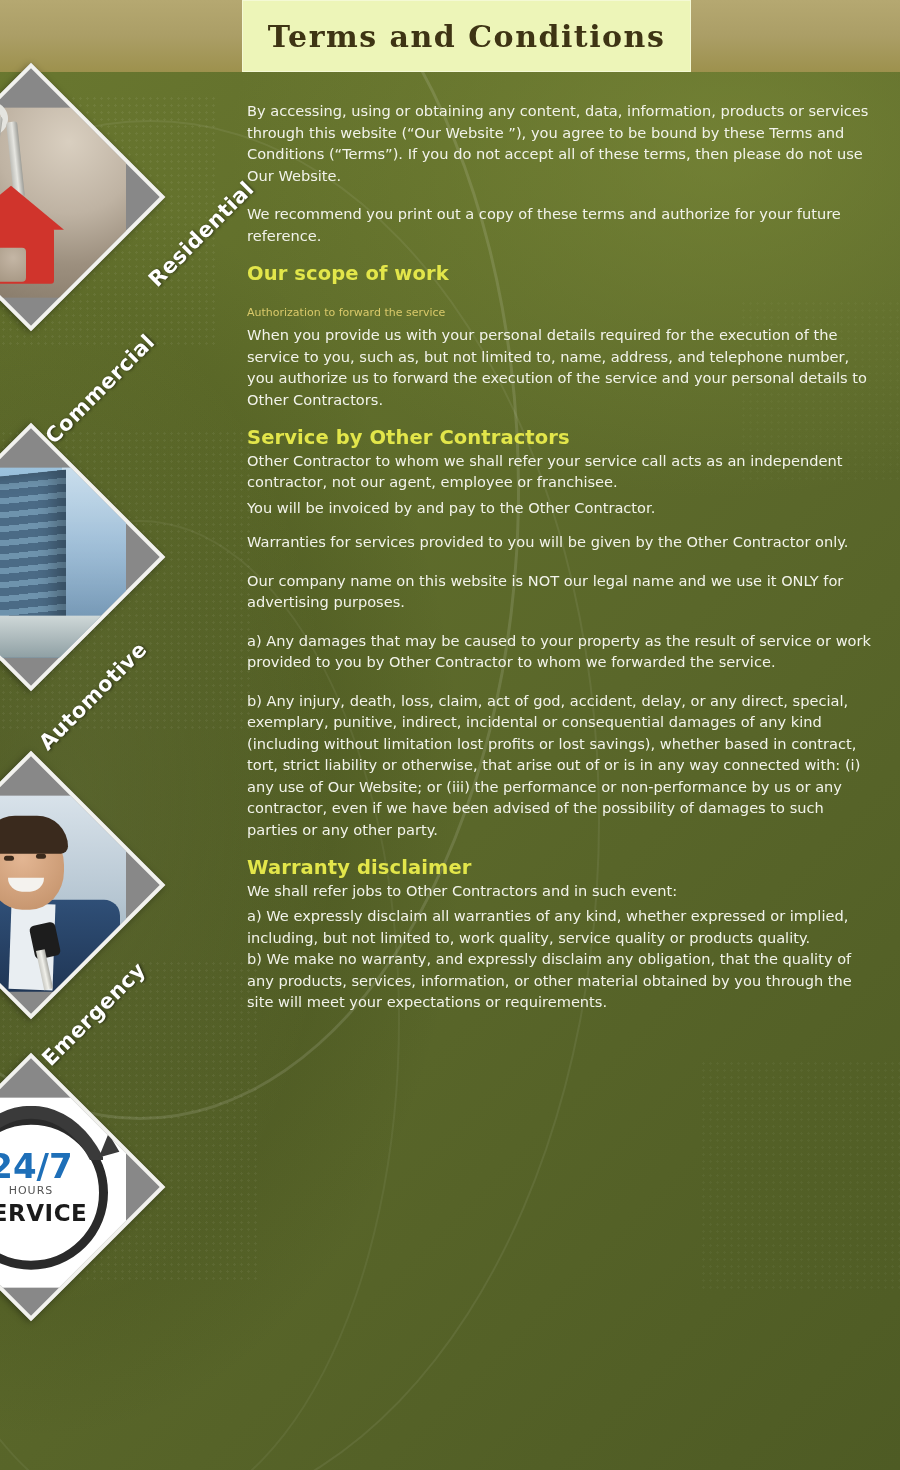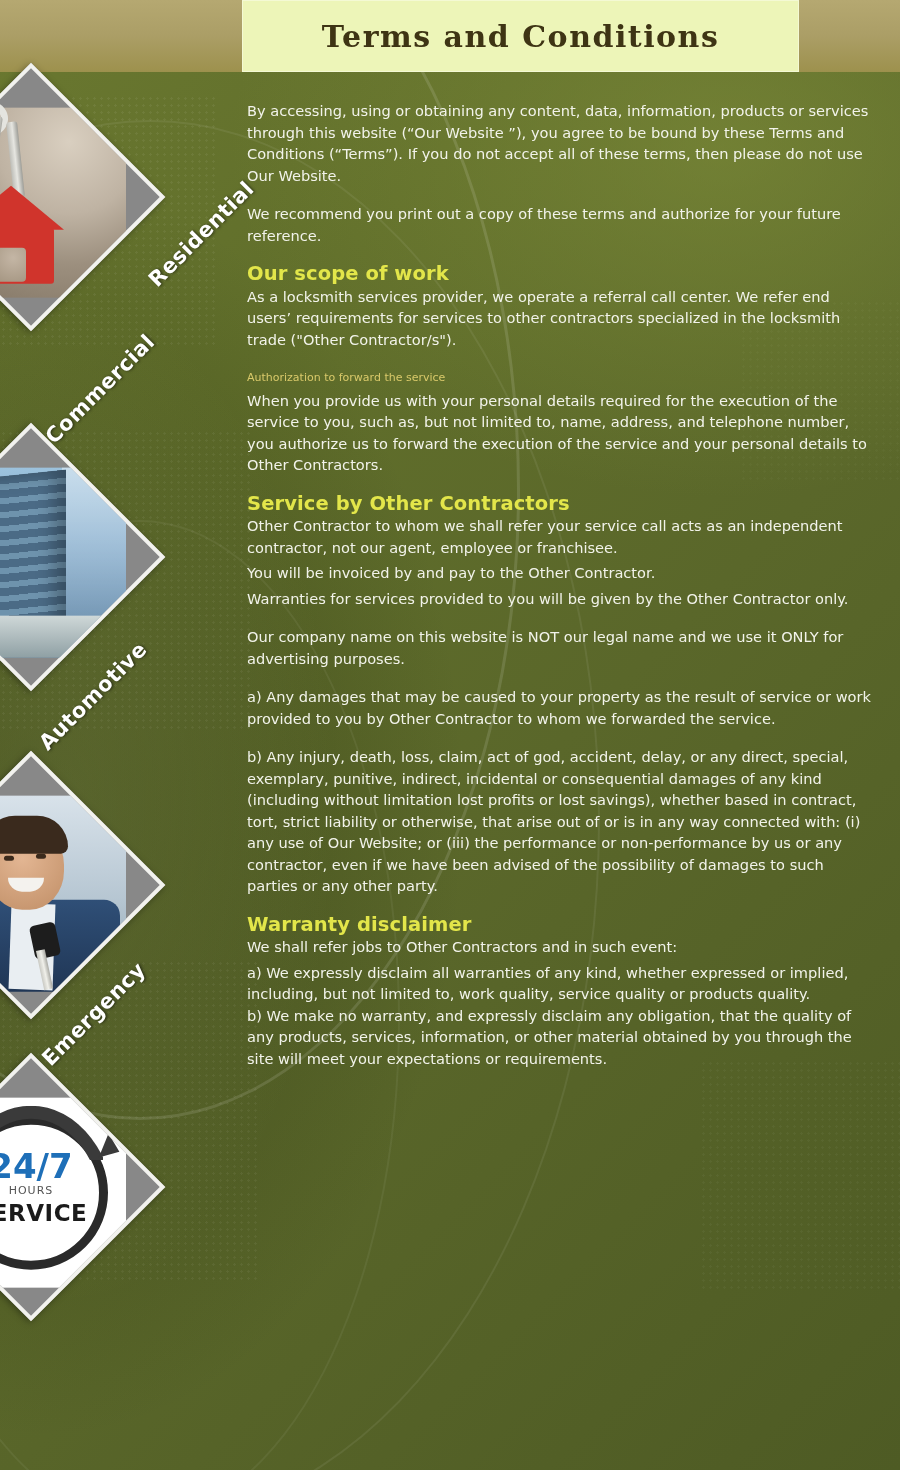--- a/index.html
+++ b/index.html
@@ -62,21 +62,21 @@
   
   #header-band {
     position: absolute;
     left: 0; top: 0;
     width: 900px; height: 72px;
     background: linear-gradient(180deg,#b5a871 0%, #ab9e66 50%, #9d914d 100%);
   }
   #title-box {
     position: absolute;
     left: 242px; top: 0;
-    width: 557px; height: 72px;
+    width: 449px; height: 72px;
     background: #edf5b8;
     display: flex;
     align-items: center;
     justify-content: center;
     box-shadow: inset 0 0 0 1px rgba(255,255,255,0.4);
   }
   #title-box h1 {
     margin: 0;
     font-family: "DejaVu Serif", serif;
     font-size: 30px;
@@ -353,32 +353,31 @@
     <div class="rail-label" style="left:26px; top:930px;">Emergency</div>
   </div>
 
   <div id="content">
 
     <p>By accessing, using or obtaining any content, data, information, products or services through this website (“Our Website ”), you agree to be bound by these Terms and Conditions (“Terms”). If you do not accept all of these terms, then please do not use Our Website.</p>
     <p>We recommend you print out a copy of these terms and authorize for your future reference.</p>
 
     <div class="sec">
       <h2>Our scope of work</h2>
-      <p>As a locksmith services provider, we operate a referral call center. We refer end users’ requirements for services to other contractors specialized in the locksmith trade ("Other Contractor/s").</p>
     </div>
 
     <div class="sec">
       <h3>Authorization to forward the service</h3>
       <p>When you provide us with your personal details required for the execution of the service to you, such as, but not limited to, name, address, and telephone number, you authorize us to forward the execution of the service and your personal details to Other Contractors.</p>
     </div>
 
     <div class="sec">
       <h2>Service by Other Contractors</h2>
       <p style="margin-bottom:4px">Other Contractor to whom we shall refer your service call acts as an independent contractor, not our agent, employee or franchisee.</p>
-      <p style="margin-bottom:4px">You will be invoiced by and pay to the Other Contractor.</p>
+      <p style="margin-bottom:13px">You will be invoiced by and pay to the Other Contractor.</p>
       <p>Warranties for services provided to you will be given by the Other Contractor only.</p>
       <p>Our company name on this website is NOT our legal name and we use it ONLY for advertising purposes.</p>
     </div>
 
     <div class="sec">
       <p>a) Any damages that may be caused to your property as the result of service or work provided to you by Other Contractor to whom we forwarded the service.</p>
       <p>b) Any injury, death, loss, claim, act of god, accident, delay, or any direct, special, exemplary, punitive, indirect, incidental or consequential damages of any kind (including without limitation lost profits or lost savings), whether based in contract, tort, strict liability or otherwise, that arise out of or is in any way connected with: (i) any use of Our Website; or (iii) the performance or non-performance by us or any contractor, even if we have been advised of the possibility of damages to such parties or any other party.</p>
     </div>
 
     <div class="sec">

